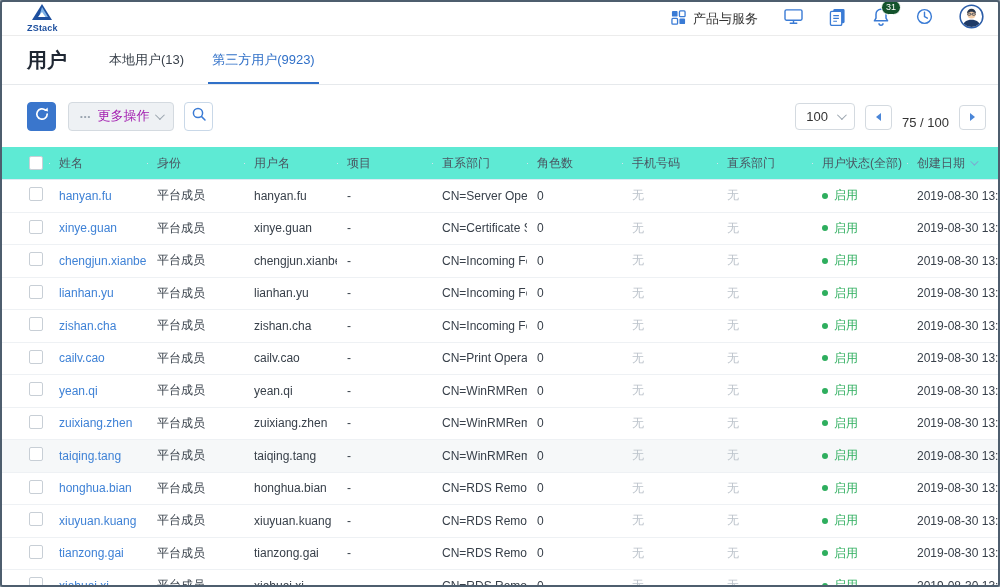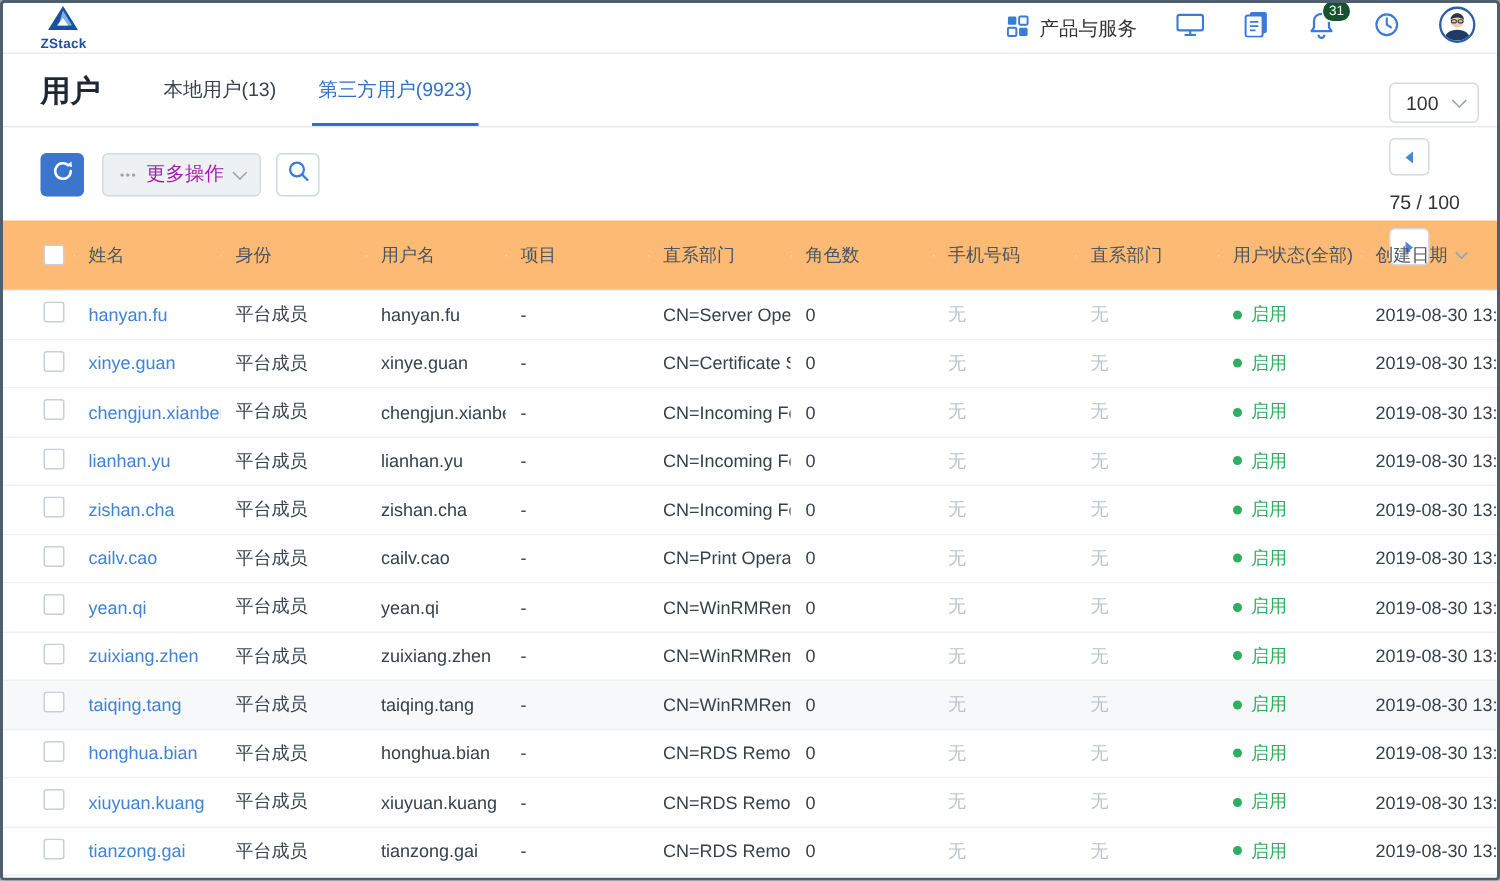--- a/index.html
+++ b/index.html
@@ -27,31 +27,31 @@
   .tab.active { color:#3070c8; }
   .tab.active::after { content:""; position:absolute; left:-4px; right:-4px; bottom:0; height:2px; background:#3070c8; }
 
   
   .toolbar { height:46px; margin-top:8px; display:flex; align-items:center; padding:0 12px 0 25px; }
   .btn-refresh { width:29px; height:29px; background:#3a76cc; border:1px solid #3a76cc; border-radius:4px; display:flex; align-items:center; justify-content:center; cursor:pointer; }
   .btn-more { margin-left:12px; height:29px; display:flex; align-items:center; gap:6px; background:#eef1f4; border:1px solid #d4dae0; border-radius:4px; padding:0 11px; cursor:pointer; }
   .btn-more .dots { font-size:8px; color:#98a2ad; letter-spacing:1px; }
   .btn-more .lbl { font-size:13px; color:#a21caf; }
   .btn-search { margin-left:10px; width:29px; height:29px; background:#fff; border:1px solid #c9d8e8; border-radius:4px; display:flex; align-items:center; justify-content:center; cursor:pointer; }
-  .pager { margin-left:auto; display:flex; align-items:flex-start; gap:10px;flex-direction:column; }
+  .pager { margin-left:auto; display:flex; align-items:flex-end; gap:10px; }
   .pagesize { height:27px; display:flex; align-items:center; gap:9px; border:1px solid #d4dae0; border-radius:4px; padding:0 10px; font-size:13px; color:#333; cursor:pointer; }
   .pg-btn { width:27px; height:25px; border:1px solid #d4dae0; border-radius:4px; background:#fff; display:flex; align-items:center; justify-content:center; cursor:pointer; }
   .tri-l { width:0; height:0; border-top:4px solid transparent; border-bottom:4px solid transparent; border-right:5px solid #4a86d8; }
   .tri-r { width:0; height:0; border-top:4px solid transparent; border-bottom:4px solid transparent; border-left:5px solid #4a86d8; }
   .page-ind { font-size:13px; color:#333; }
 
   
   .tbl { margin-top:8px; }
   .trow { display:grid; grid-template-columns:47px 98px 97px 93px 95px 95px 95px 95px 95px 95px 95px; align-items:center; }
-  .thead { height:47px; background:#fdba74; border-bottom:1px solid #e0eaf3; }
+  .thead { height:33px; background:#5eead4; border-bottom:1px solid #e0eaf3; }
   .thead .cell { color:#4a5662; font-size:12px; position:relative; display:flex; align-items:center; gap:5px; }
   .thead .cell.sep::before { content:""; position:absolute; left:0; top:8px; bottom:8px; width:1px; background:#d6e2ee; }
   .brow { height:32.5px; border-bottom:1px solid #eef1f4; background:#fff; }
   .brow.hovered { background:#f6f8f9; }
   .cell { padding-left:10px; white-space:nowrap; overflow:hidden; font-size:12px; color:#38404a; }
   .c-check { padding-left:27px; }
   .checkbox { width:14px; height:14px; border:1px solid #c8cfd6; border-radius:2px; background:#fff; display:inline-block; cursor:pointer; }
   .link { color:#3f82d6; text-decoration:none; cursor:pointer; }
   .muted { color:#bcc3cb; }
   .status { display:flex; align-items:center; gap:6px; }

